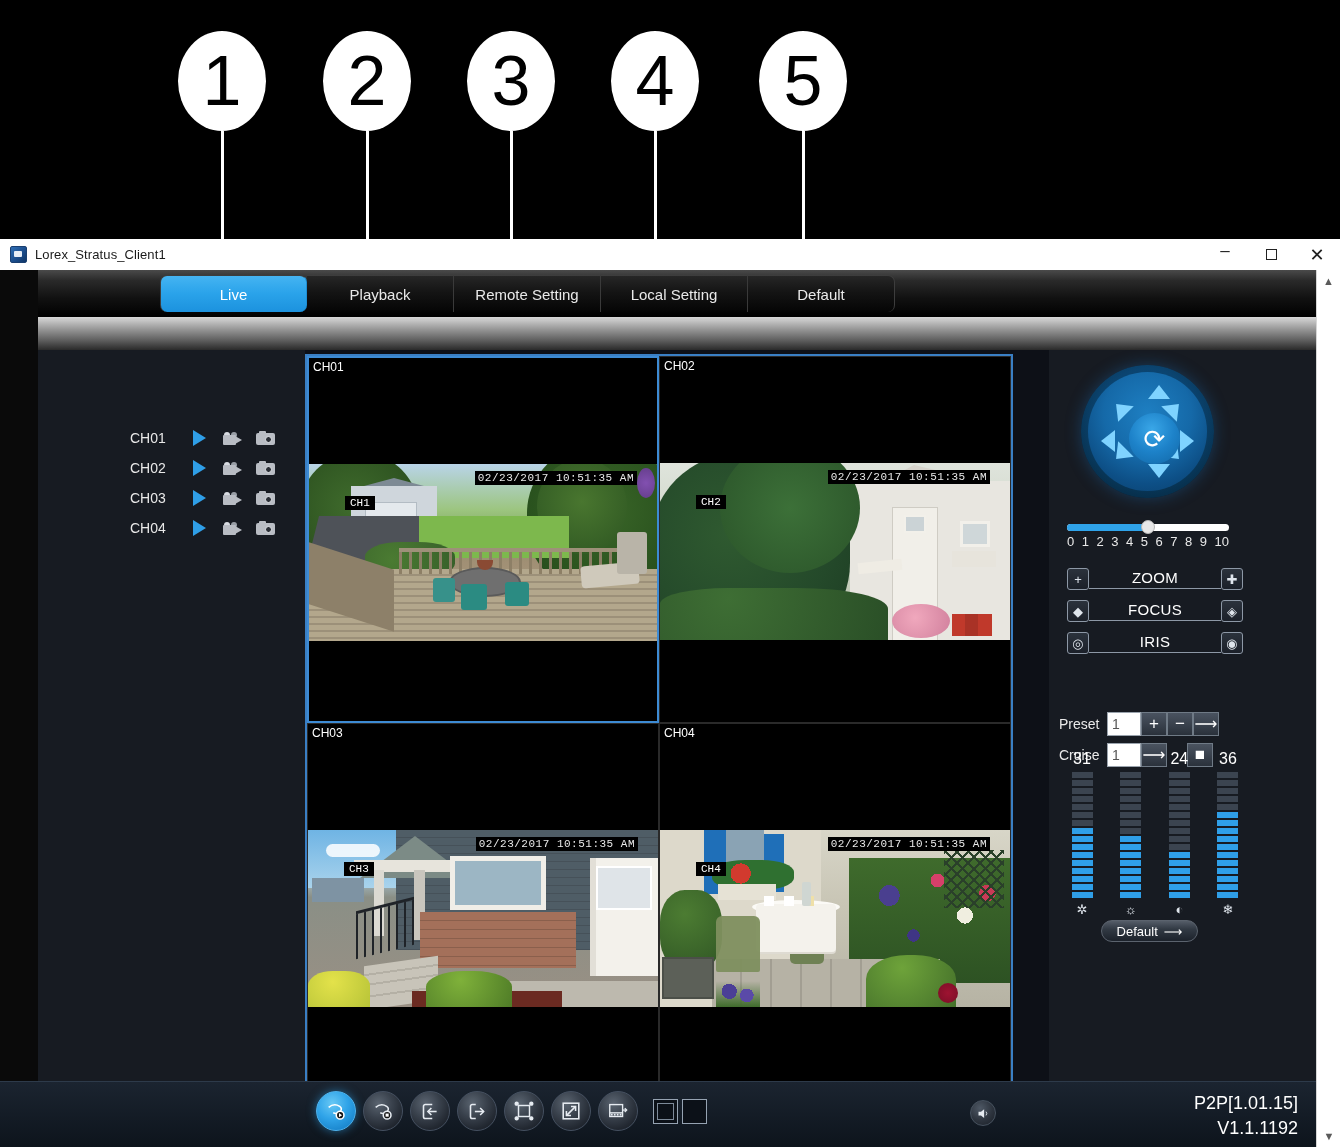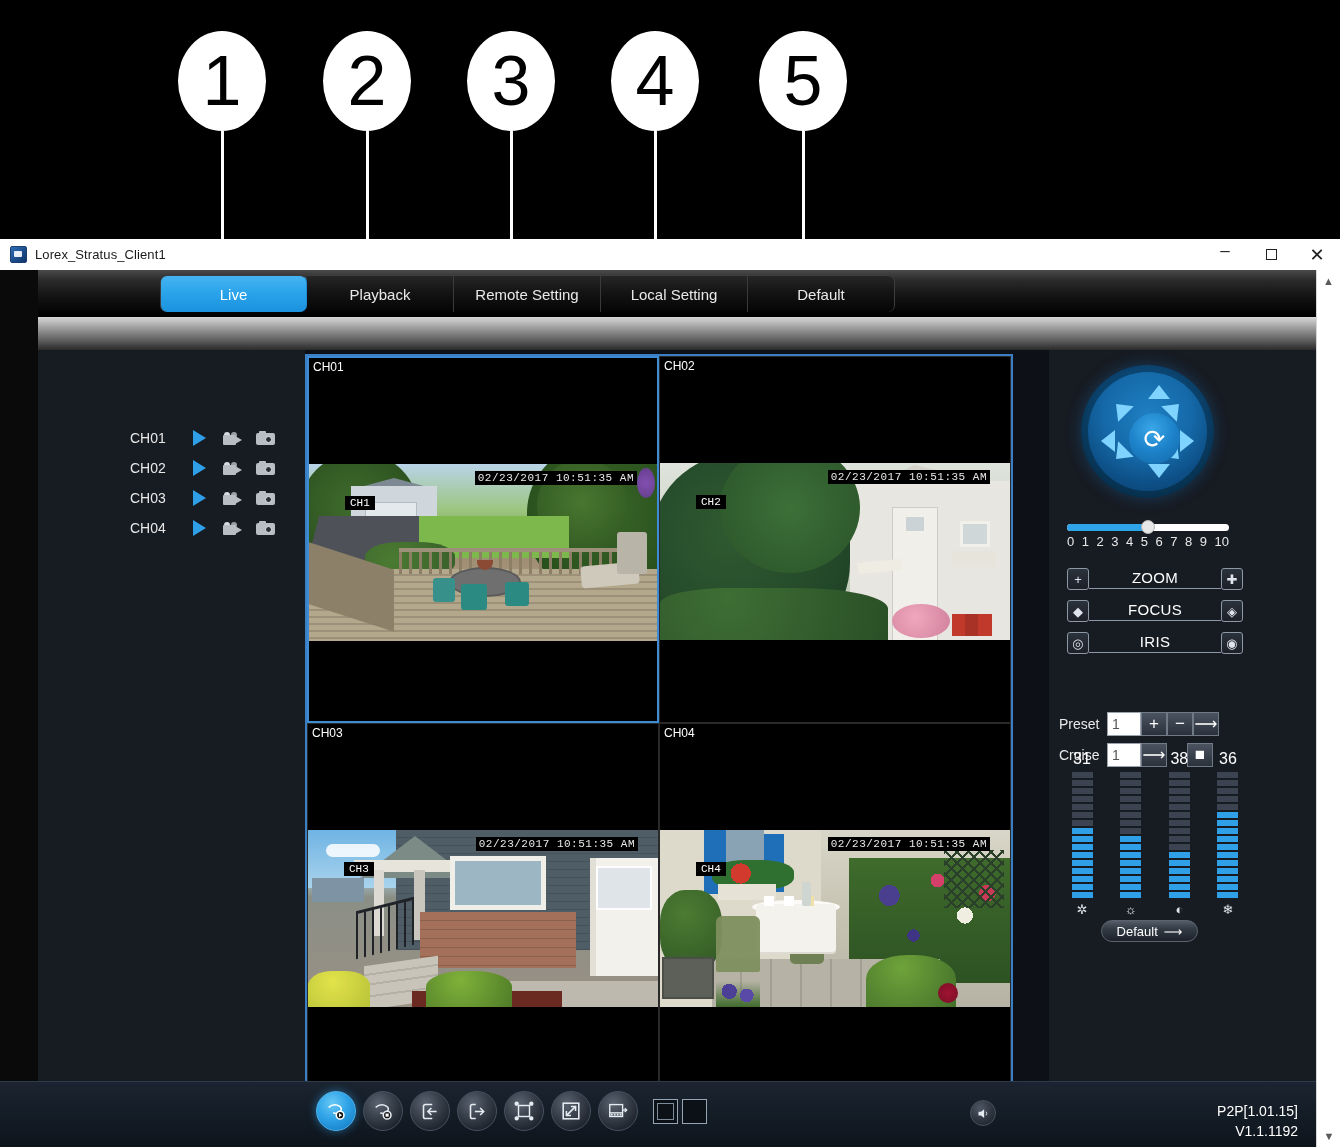--- a/index.html
+++ b/index.html
@@ -309,21 +309,21 @@
 
   .default-btn {
     position:absolute; left:52px; top:570px; width:97px; height:22px;
     border-radius:11px; border:1px solid #5b636e;
     background: linear-gradient(180deg,#555d68 0%,#323a44 40%,#1c222b 100%);
     display:flex;align-items:center;justify-content:center; gap:6px;
     color:#fff; font-size:13px;
   }
 
   .ver-block { position:absolute; right:18px; bottom:6px; text-align:right; }
-  .ver-line { font-size:14px; color:#fff; line-height:1.38; }
+  .ver-line { font-size:18px; color:#fff; line-height:1.38; }
 
   
   .bottom {
     position:absolute; left:0; bottom:0; width:1316px; height:66px;
     background: linear-gradient(180deg,#1b2430 0%,#141c26 50%,#0d141c 100%);
     border-top: 1px solid #2d3a4a;
   }
   .btm-tools { position:absolute; left:316px; top:9px; display:flex; align-items:center; gap:7px; }
   .circ {
     width:40px;height:40px;border-radius:50%;
@@ -757,21 +757,21 @@
                   <i class="mb"></i>
                   <i class="mb"></i>
                   <i class="mb"></i>
                   <i class="mb"></i>
                   <i class="mb"></i>
               </div>
               <div class="meter-icon">☼</div>
             </div>
 
             <div class="meter">
-              <div class="meter-val">38</div>
+              <div class="meter-val">24</div>
               <div class="meter-bars">
                 <i class="mb on"></i>
                   <i class="mb on"></i>
                   <i class="mb on"></i>
                 <i class="mb on"></i>
                   <i class="mb on"></i>
                   <i class="mb on"></i>
                 <i class="mb"></i>
                   <i class="mb"></i>
                   <i class="mb"></i>

